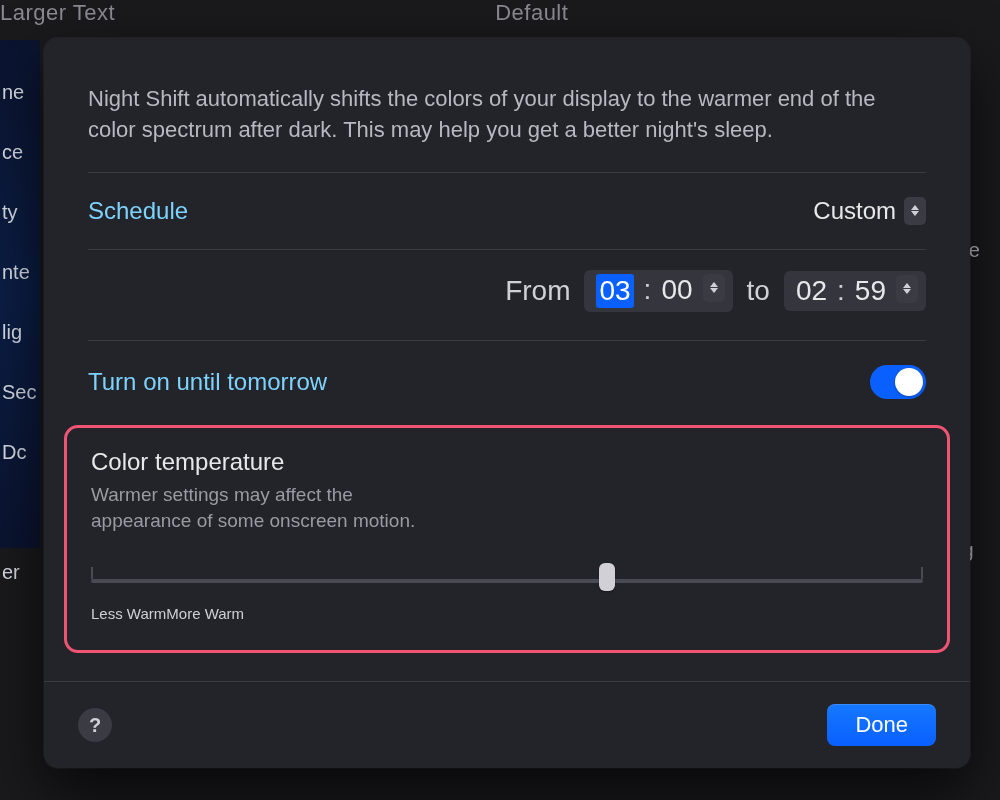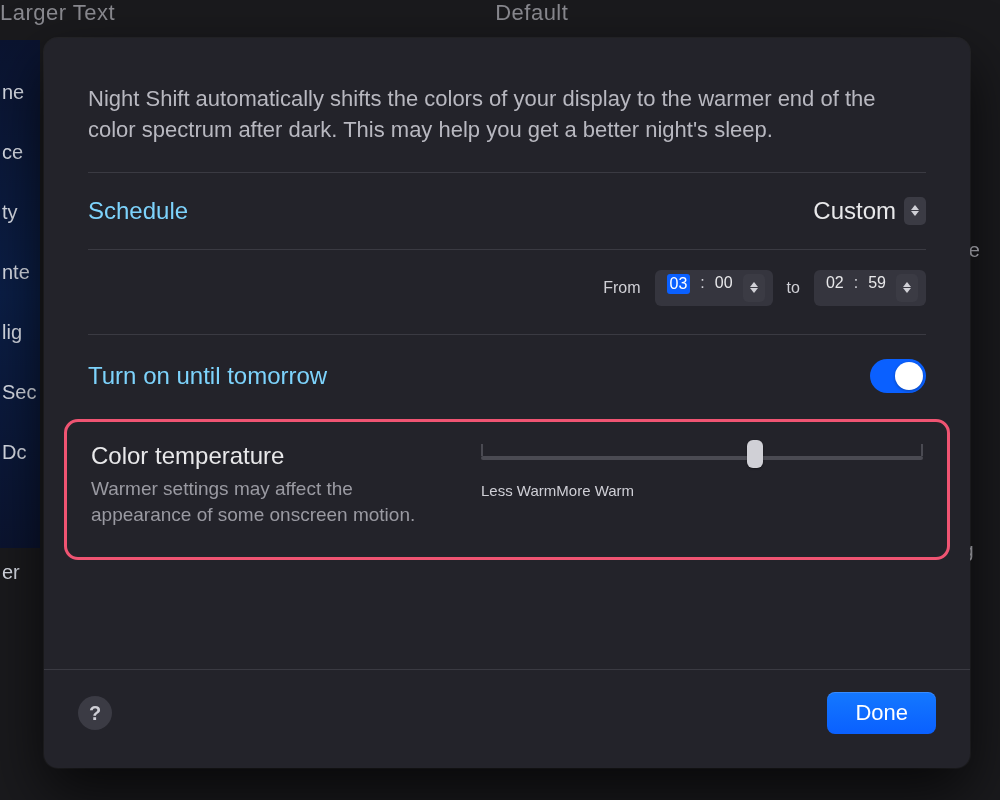--- a/index.html
+++ b/index.html
@@ -27,21 +27,21 @@
     .bg-right { position:absolute; right:17px; top:100px; width:25px; height:600px; color:#c0c0c8; font-size:20px; }
     .bg-right div { height:60px; display:flex; align-items:center; }
 
     .sheet {
       position: absolute;
       left: 44px; top: 38px;
       width: 926px; height: 730px;
       background: #23232a;
       border-radius: 14px;
       box-shadow: 0 25px 60px rgba(0,0,0,0.7), 0 0 0 1px rgba(255,255,255,0.06);
-      padding: 38px 0 12px 0;
+      padding: 38px 0 0 0;
       display: flex; flex-direction: column;
     }
     .content { padding: 0 44px; flex: 1; }
     .desc {
       color: #b8b8c0; font-size: 22px; line-height: 1.4;
       padding: 8px 0 26px 0;
     }
     .divider { height: 1px; background: #3a3a42; }
     .row {
       display: flex; align-items: center; justify-content: space-between;
@@ -59,21 +59,21 @@
       display:flex; flex-direction:column; align-items:center; justify-content:center;
       gap:1px;
     }
     .caret { width:0; height:0; border-left:4px solid transparent; border-right:4px solid transparent; }
     .caret.up { border-bottom:5px solid #d0d0d6; }
     .caret.down { border-top:5px solid #d0d0d6; }
 
     .time-row {
       display:flex; justify-content:flex-end; align-items:center;
       gap: 14px; padding: 20px 0 28px 0;
-      font-size: 16px;
+      font-size: 28px;
     }
     .time-box {
       background: #35353e; border-radius: 6px;
       padding: 4px 8px 4px 12px;
       display:flex; align-items:flex-start; gap:10px;
       font-variant-numeric: tabular-nums;
     }
     .time-box .sel { background:#0a60ff; border-radius:3px; padding: 1px 3px; color:#fff; }
     .time-box .colon { color:#d0d0d6; }
     .time-label { color:#d0d0d6; }
@@ -86,21 +86,21 @@
       position:absolute; right:3px; top:3px; width:28px; height:28px;
       background:#fff; border-radius:50%;
       box-shadow: 0 1px 3px rgba(0,0,0,0.3);
     }
 
     .highlight-box {
       border: 3px solid #ef5472;
       border-radius: 14px;
       padding: 20px 24px 28px 24px;
       margin: 2px -24px 0 -24px;
-      display:flex; gap: 30px;
+      display:flex; gap: 30px; flex-direction: column;
     }
     .ct-left { width: 360px; }
     .ct-title { font-size: 24px; color:#e8e8ea; margin-bottom: 6px; }
     .ct-sub { font-size: 19px; color:#9a9aa2; line-height:1.4; }
     .ct-right { flex:1; display:flex; flex-direction:column; gap:14px; padding-top:6px;}
     .slider-track {
       position:relative; height: 20px; display:flex; align-items:center;
     }
     .track-line { position:absolute; left:0; right:0; height:4px; background:#4a4a52; border-radius:2px; }
     .tick { position:absolute; width:2px; height:12px; background:#4a4a52; top:-4px; }

